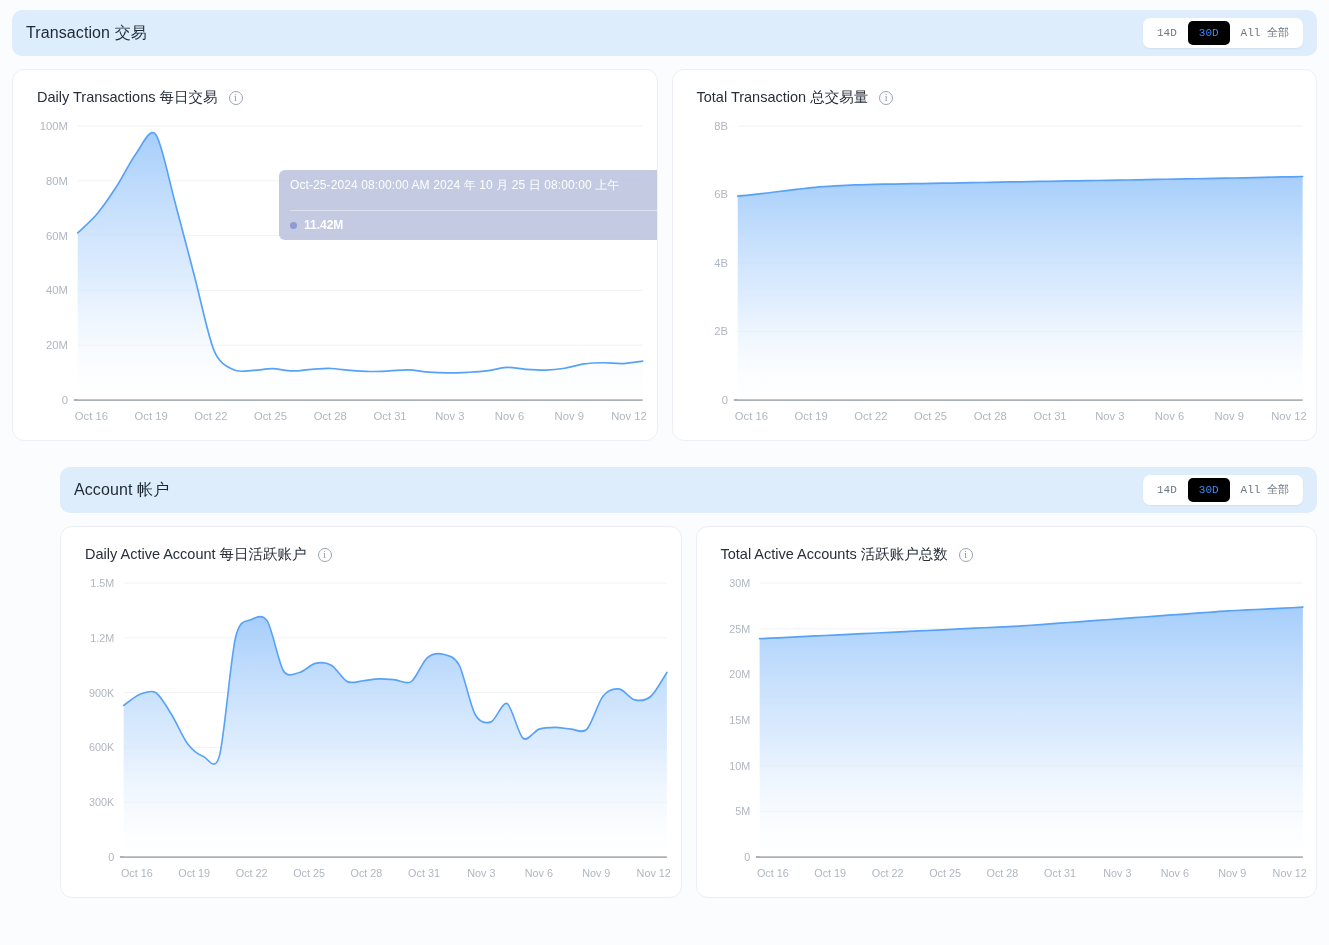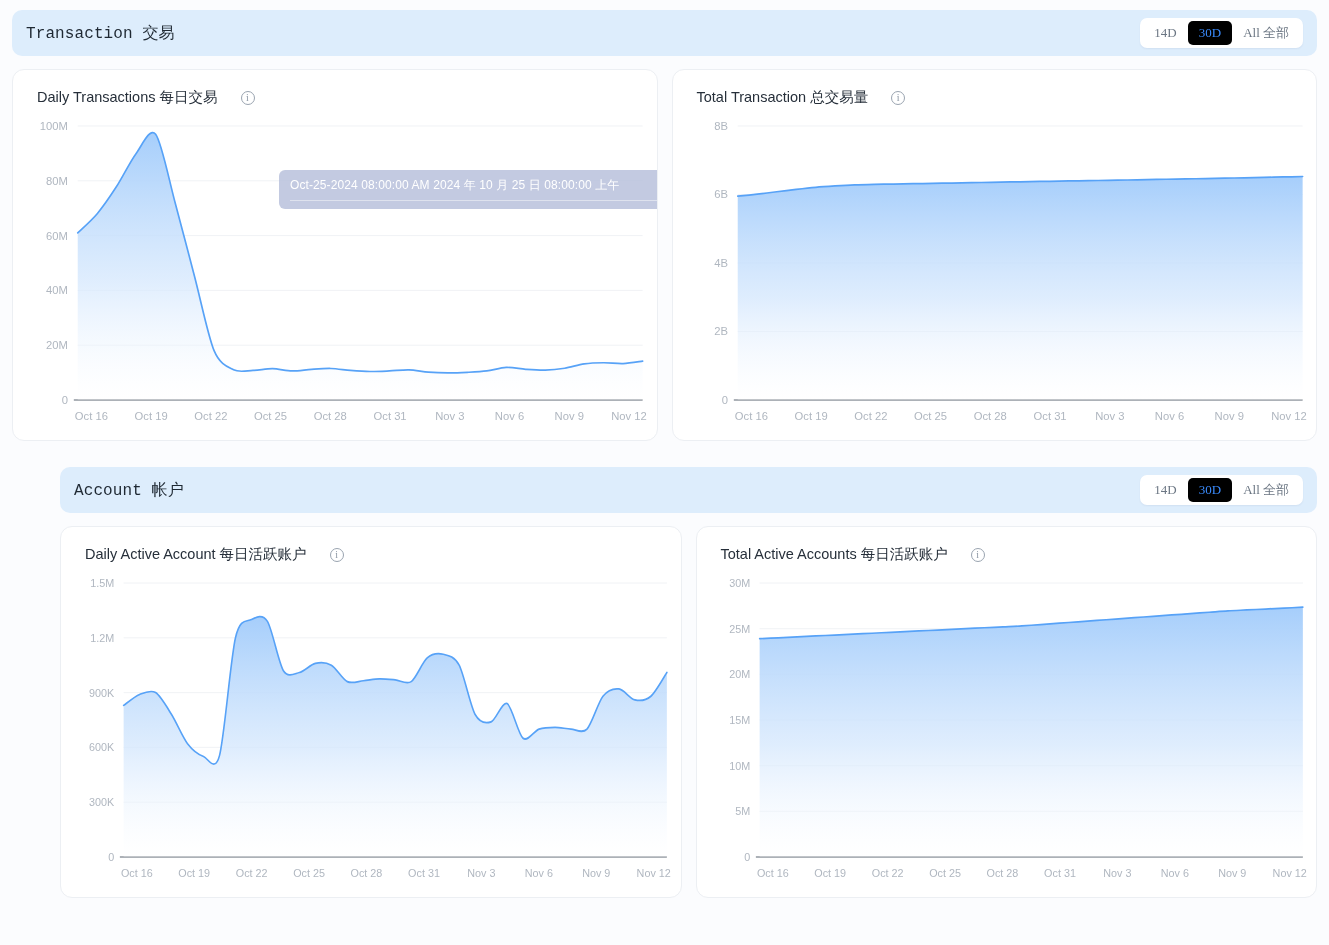--- a/index.html
+++ b/index.html
@@ -20,43 +20,42 @@
     display: flex;
     align-items: center;
     justify-content: space-between;
     padding: 0 14px 0 14px;
     position: relative;
   }
   .section-title {
     font-size: 16px;
     color: #1f2933;
     letter-spacing: .1px;
-    font-family: Liberation Mono, monospace;
   }
 
   .range-toggle {
     display: flex;
     align-items: center;
     background: #ffffff;
     border-radius: 7px;
     padding: 3px;
     box-shadow: 0 1px 2px rgba(16,40,80,.06);
     height: 30px;
   }
   .range-btn {
-    font-size: 13px;
+    font-size: 11px;
     color: #6b7683;
     padding: 4px 11px;
     border-radius: 5px;
     line-height: 16px;
     cursor: pointer;
     white-space: nowrap;
     border: none;
     background: transparent;
-    font-family: Liberation Serif, serif;
+    font-family: Liberation Mono, monospace;
   }
   .range-btn.active {
     background: #000000;
     color: #3a8bfd;
   }
 
   .cards-row {
     display: flex;
     gap: 14px;
     margin-top: 13px;
@@ -69,21 +68,21 @@
     padding: 18px 16px 10px 14px;
     height: 372px;
     position: relative;
     overflow: hidden;
   }
   .card-title {
     font-size: 14.5px;
     color: #262f3a;
     display: flex;
     align-items: center;
-    gap: 23px;
+    gap: 11px;
     padding-left: 10px;
     margin-bottom: 4px;
   }
   .info-icon {
     width: 14px; height: 14px;
     border: 1px solid #9aa4b0;
     border-radius: 50%;
     display: inline-flex;
     align-items: center;
     justify-content: center;
@@ -111,21 +110,21 @@
     background: rgba(182,190,218,0.82);
     border-radius: 6px;
     padding: 7px 11px 8px 11px;
     color: #ffffff;
     left: 266px;
     top: 100px;
     width: 390px;
   }
   .tooltip-date {
     font-size: 12px;
-    padding-bottom: 6px;
+    padding-bottom: 16px;
     border-bottom: 1px solid rgba(255,255,255,.45);
     white-space: nowrap;
     letter-spacing: .1px;
   }
   .tooltip-val {
     font-size: 12px;
     font-weight: bold;
     display: flex;
     align-items: center;
     gap: 7px;
@@ -190,20 +189,24 @@
             <text x="314.4" y="302.0" class="tick-text-x" text-anchor="middle">Oct 28</text>
             <text x="375.6" y="302.0" class="tick-text-x" text-anchor="middle">Oct 31</text>
             <text x="436.7" y="302.0" class="tick-text-x" text-anchor="middle">Nov 3</text>
             <text x="497.8" y="302.0" class="tick-text-x" text-anchor="middle">Nov 6</text>
             <text x="558.9" y="302.0" class="tick-text-x" text-anchor="middle">Nov 9</text>
             <text x="620.0" y="302.0" class="tick-text-x" text-anchor="middle">Nov 12</text>
           </svg>
       </div>
       <div class="tooltip">
         <div class="tooltip-date">Oct-25-2024 08:00:00 AM 2024 年 10 月 25 日 08:00:00 上午</div>
+        <div class="tooltip-val">
+          <span class="tooltip-dot"></span>
+          <span>11.42M</span>
+        </div>
       </div>
     </div>
 
     <div class="card">
       <div class="card-title">
         <span>Total Transaction 总交易量</span>
         <span class="info-icon">i</span>
       </div>
       <div class="chart-wrap">
         <svg class="chart-svg" id="chart-total-transactions" viewBox="0 0 640 316" preserveAspectRatio="none">
@@ -292,21 +295,21 @@
             <text x="436.7" y="302.0" class="tick-text-x" text-anchor="middle">Nov 3</text>
             <text x="497.8" y="302.0" class="tick-text-x" text-anchor="middle">Nov 6</text>
             <text x="558.9" y="302.0" class="tick-text-x" text-anchor="middle">Nov 9</text>
             <text x="620.0" y="302.0" class="tick-text-x" text-anchor="middle">Nov 12</text>
           </svg>
       </div>
     </div>
 
     <div class="card">
       <div class="card-title">
-        <span>Total Active Accounts 每日活跃账户</span>
+        <span>Total Active Accounts 活跃账户总数</span>
         <span class="info-icon">i</span>
       </div>
       <div class="chart-wrap">
         <svg class="chart-svg" id="chart-total-active-accounts" viewBox="0 0 640 316" preserveAspectRatio="none">
             <defs>
               <linearGradient id="g-taa" x1="0" y1="0" x2="0" y2="1">
                 <stop offset="0%" stop-color="#a6cefb" stop-opacity="1"></stop>
                 <stop offset="55%" stop-color="#d4e7fd" stop-opacity="0.75"></stop>
                 <stop offset="100%" stop-color="#ffffff" stop-opacity="0.25"></stop>
               </linearGradient>

